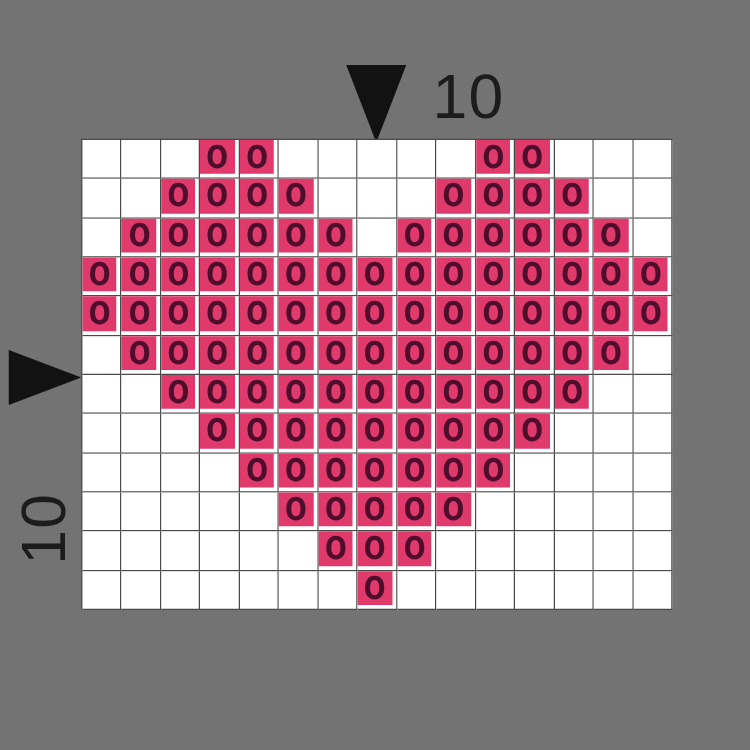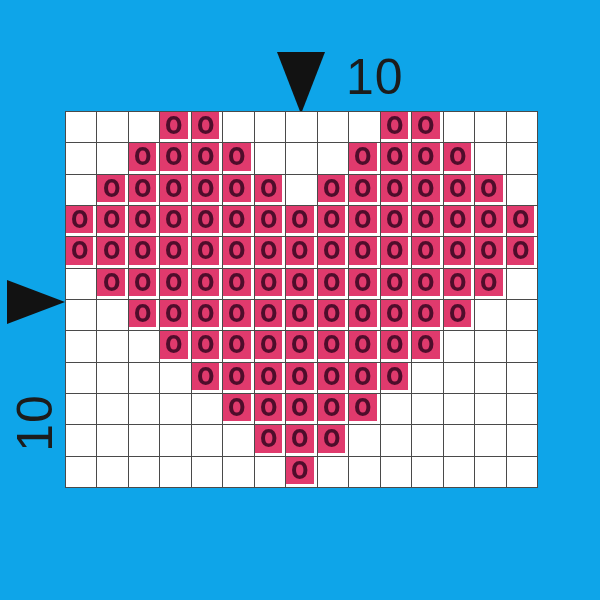--- a/index.html
+++ b/index.html
@@ -5,21 +5,21 @@
   html, body {
     margin: 0;
     padding: 0;
     background: #ffffff;
     font-family: "Liberation Sans", sans-serif;
   }
   #canvas {
     position: relative;
     width: 600px;
     height: 600px;
-    background: #0ea5e9;
+    background: #737373;
     overflow: hidden;
   }
 
   
   #stitch-grid {
     position: absolute;
     left: 65px;
     top: 111px;
     width: 473px;
     height: 377px;

